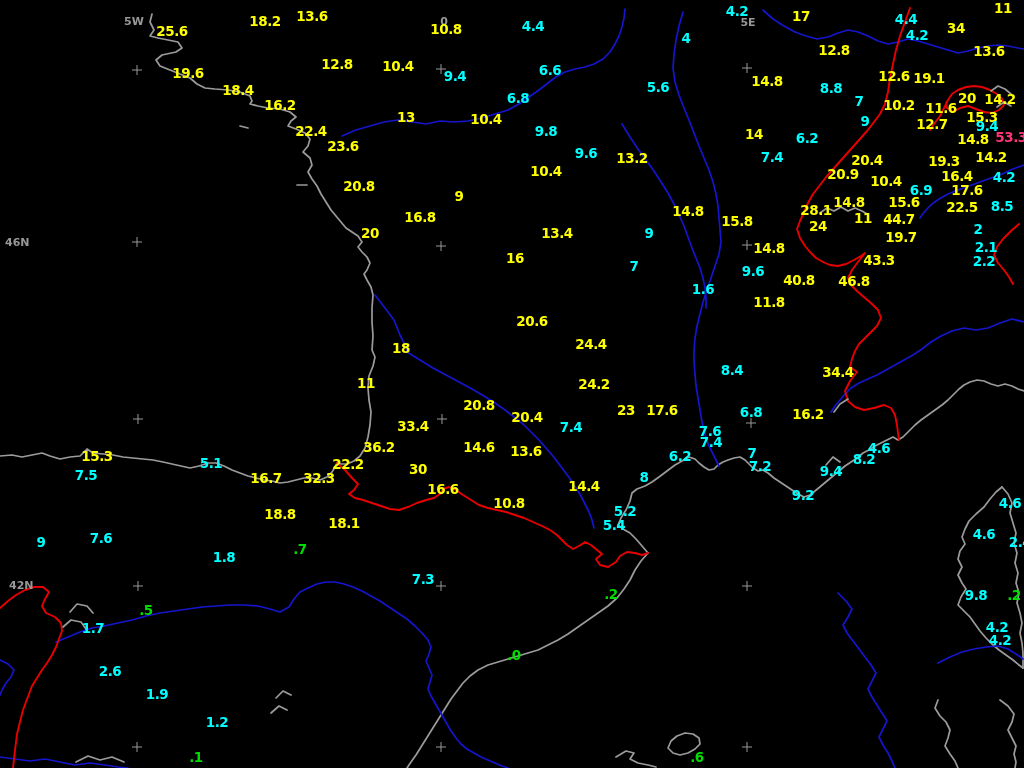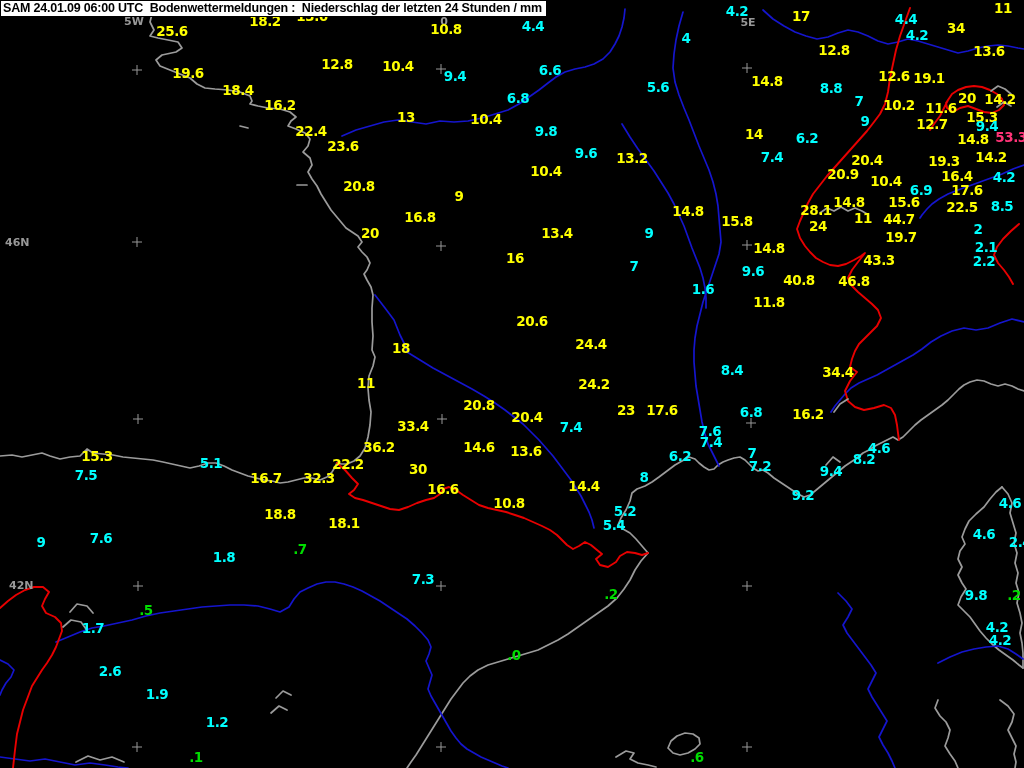--- a/index.html
+++ b/index.html
@@ -221,14 +221,13 @@
       <text x="514" y="660" fill="#00dd00" font-size="13.5px" text-anchor="middle" letter-spacing="-0.5">.0</text>
       <text x="697" y="762" fill="#00dd00" font-size="13.5px" text-anchor="middle" letter-spacing="-0.5">.6</text>
       <text x="1010" y="508" fill="#00ffff" font-size="13.5px" text-anchor="middle" letter-spacing="-0.5">4.6</text>
       <text x="984" y="539" fill="#00ffff" font-size="13.5px" text-anchor="middle" letter-spacing="-0.5">4.6</text>
       <text x="1020" y="547" fill="#00ffff" font-size="13.5px" text-anchor="middle" letter-spacing="-0.5">2.4</text>
       <text x="976" y="600" fill="#00ffff" font-size="13.5px" text-anchor="middle" letter-spacing="-0.5">9.8</text>
       <text x="1014" y="600" fill="#00dd00" font-size="13.5px" text-anchor="middle" letter-spacing="-0.5">.2</text>
       <text x="997" y="632" fill="#00ffff" font-size="13.5px" text-anchor="middle" letter-spacing="-0.5">4.2</text>
       <text x="1000" y="645" fill="#00ffff" font-size="13.5px" text-anchor="middle" letter-spacing="-0.5">4.2</text>
     </svg>
-  <div class="titlebar"><span>SAM 24.01.09 06:00 UTC  Bodenwettermeldungen :  Niederschlag der letzten 24 Stunden / mm</span></div>
 </div>
 
 </body></html>

